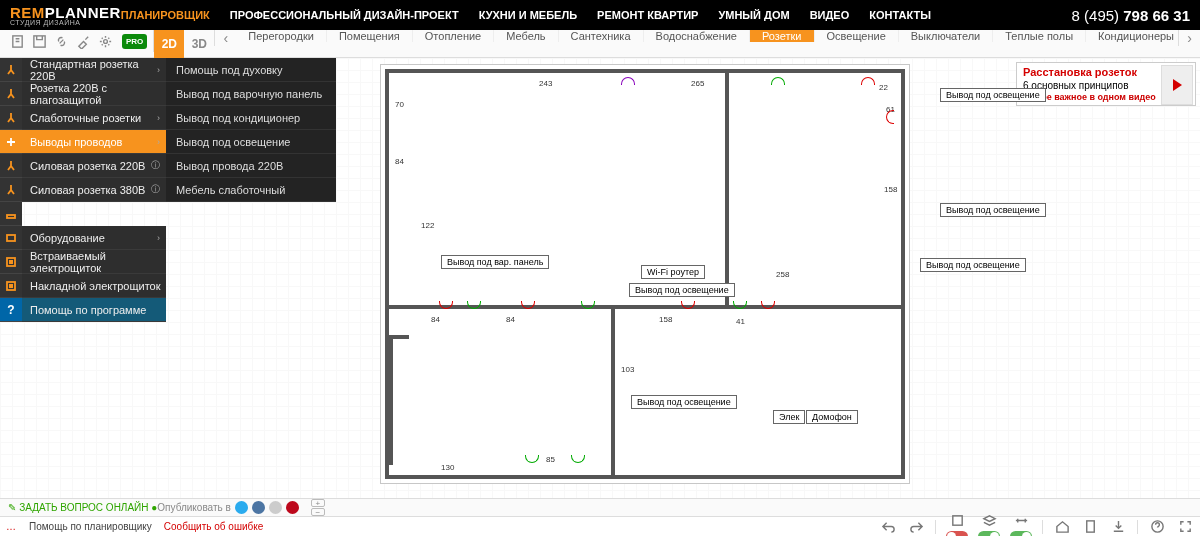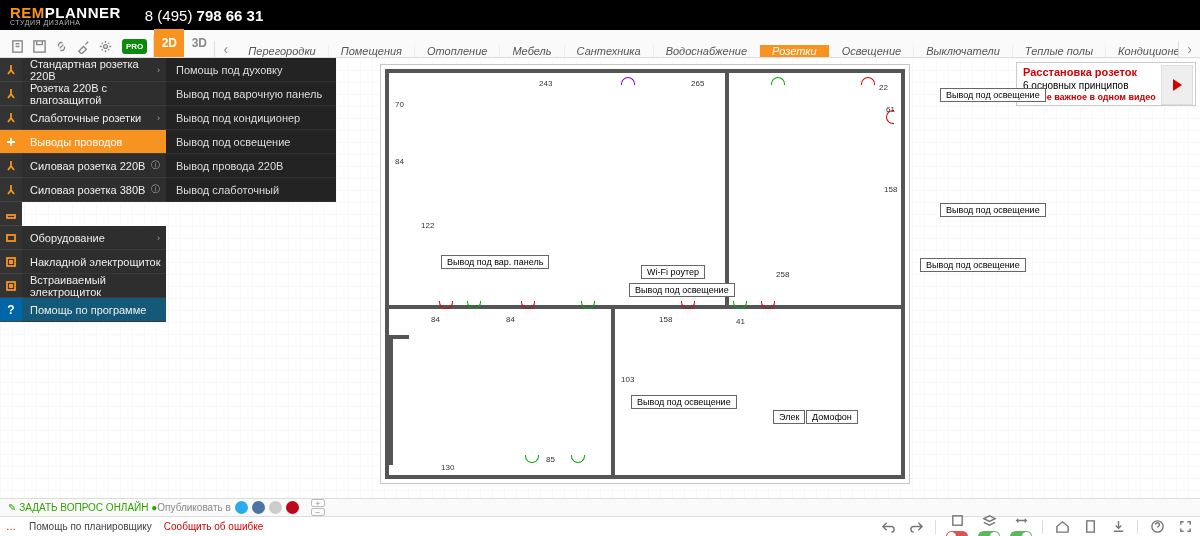--- a/index.html
+++ b/index.html
@@ -1,40 +1,40 @@
 <!DOCTYPE html>
 <html><head>
 <meta charset="utf-8">
 <style>
   * { margin:0; padding:0; box-sizing:border-box; font-family:Arial,Helvetica,sans-serif; }
   body { width:1200px; height:536px; overflow:hidden; background:#fff; font-size:11px; }
 
   
   .topbar { height:30px; background:#000; color:#fff; display:flex; align-items:center; padding:0 10px; }
-  .logo { display:flex; align-items:flex-end; gap:3px; margin-right:24px; }
+  .logo { display:flex; align-items:flex-end; gap:3px; margin-right:0; }
   .logo .l1 { font-weight:bold; font-size:15px; letter-spacing:0.5px; }
   .logo .l1 .rem { color:#f7931e; }
   .logo-sub { font-size:7px; color:#bbb; letter-spacing:0.5px; margin-top:-2px; }
   .main-nav { display:flex; gap:20px; flex:1; }
   .main-nav a { color:#fff; font-size:11px; font-weight:bold; text-transform:uppercase; cursor:pointer; white-space:nowrap; }
   .main-nav a.active { color:#f7931e; }
   .phone { font-size:15px; color:#fff; white-space:nowrap; }
   .phone b { font-weight:bold; }
 
   
-  .toolbar { height:28px; border-bottom:1px solid #ddd; display:flex; align-items:flex-end; background:#fafafa; }
+  .toolbar { height:28px; border-bottom:1px solid #ddd; display:flex; align-items:flex-start; background:#fafafa; }
   .file-tools { display:flex; align-items:center; padding-left:6px; gap:0; border-right:1px solid #ddd; }
   .file-tools .ico { width:22px; height:22px; display:flex; align-items:center; justify-content:center; color:#999; cursor:pointer; border-radius:3px; }
   .file-tools .ico svg { width:15px; height:15px; fill:none; stroke:#888; stroke-width:1.5; }
   .pro-badge { background:#0b8a0b; color:#fff; font-size:8px; font-weight:bold; padding:3px 4px; border-radius:3px; margin:0 6px; }
   .view-toggle { display:flex; }
   .view-toggle div { width:30px; height:28px; display:flex; align-items:center; justify-content:center; font-size:12px; font-weight:bold; cursor:pointer; color:#888;}
   .view-toggle .on { background:#f7931e; color:#fff; }
   .arrow-btn { width:22px; display:flex; align-items:center; justify-content:center; border-left:1px solid #ddd; color:#888; font-size:14px; cursor:pointer;}
-  .tabs { display:flex; flex:1; overflow:hidden;font-style:italic; }
+  .tabs { display:flex; flex:1; overflow:hidden; }
   .tab { padding:0 12px; display:flex; align-items:center; font-size:11px; color:#555; border-right:1px solid #eee; cursor:pointer; white-space:nowrap; }
   .tab.active { background:#f7931e; color:#fff; }
 
   
   .canvas-wrap { position:relative; height:calc(536px - 30px - 28px - 18px - 20px); background:
      repeating-linear-gradient(#f8f8f8 0 1px, transparent 1px 12px),
      repeating-linear-gradient(90deg,#f8f8f8 0 1px, transparent 1px 12px),
      repeating-linear-gradient(#e8e8e8 0 1px, transparent 1px 60px),
      repeating-linear-gradient(90deg,#e8e8e8 0 1px, transparent 1px 60px),
      #fff;
@@ -103,20 +103,29 @@
 </head>
 <body>
 
 <div class="topbar">
   <div class="logo">
     <div>
       <div class="l1"><span class="rem">REM</span><span>PLANNER</span></div>
       <div class="logo-sub">СТУДИЯ ДИЗАЙНА</div>
     </div>
   </div>
+  <div class="main-nav">
+    <a class="active">ПЛАНИРОВЩИК</a>
+    <a>ПРОФЕССИОНАЛЬНЫЙ ДИЗАЙН-ПРОЕКТ</a>
+    <a>КУХНИ И МЕБЕЛЬ</a>
+    <a>РЕМОНТ КВАРТИР</a>
+    <a>УМНЫЙ ДОМ</a>
+    <a>ВИДЕО</a>
+    <a>КОНТАКТЫ</a>
+  </div>
   <div class="phone"><span>8 (495) </span><b>798 66 31</b></div>
 </div>
 
 <div class="toolbar">
   <div class="file-tools">
     <div class="ico">
         <svg viewBox="0 0 16 16">
           <rect x="3" y="2" width="10" height="12"></rect>
           <path d="M6 5h4M6 8h4"></path>
         </svg>
@@ -254,51 +263,51 @@
         </div>
       </div>
     <div class="side-row">
         <div class="side-ico">
           <svg viewBox="0 0 12 12">
             <rect x="2" y="2" width="8" height="8"></rect>
             <path d="M4 5h4M4 7h4"></path>
           </svg>
         </div>
         <div class="side-lbl">
-          <span>Накладной электрощиток</span>
+          <span>Встраиваемый электрощиток</span>
         </div>
       </div>
     <div class="side-row">
         <div class="side-ico">
           <svg viewBox="0 0 12 12">
             <rect x="2" y="2" width="8" height="8"></rect>
             <path d="M4 5h4M4 7h4"></path>
           </svg>
         </div>
         <div class="side-lbl">
-          <span>Встраиваемый электрощиток</span>
+          <span>Накладной электрощиток</span>
         </div>
       </div>
     <div class="side-row help">
         <div class="side-ico">
           <span class="q">?</span>
         </div>
         <div class="side-lbl">
           <span>Помощь по программе</span>
         </div>
       </div>
   </div>
 
   <div class="submenu">
     <div class="sub-item">Помощь под духовку</div>
     <div class="sub-item">Вывод под варочную панель</div>
     <div class="sub-item">Вывод под кондиционер</div>
     <div class="sub-item">Вывод под освещение</div>
     <div class="sub-item">Вывод провода 220В</div>
-    <div class="sub-item">Вывод слаботочный</div>
+    <div class="sub-item">Мебель слаботочный</div>
   </div>
 
   <div class="promo">
     <div class="t">Расстановка розеток</div>
     <div>6 основных принципов</div>
     <div class="l3">Самое важное в одном видео</div>
     <div class="play">
         <div class="tri"></div>
       </div>
   </div>
@@ -317,21 +326,21 @@
     <div class="dim" style="top:35px; left:14px">70</div>
     <div class="dim" style="top:40px; left:505px">61</div>
     <div class="dim" style="top:92px; left:14px">84</div>
     <div class="dim" style="top:120px; left:503px">158</div>
     <div class="dim" style="top:156px; left:40px">122</div>
     <div class="dim" style="top:205px; left:395px">258</div>
     <div class="dim" style="top:250px; left:50px">84</div>
     <div class="dim" style="top:250px; left:125px">84</div>
     <div class="dim" style="top:252px; left:355px">41</div>
     <div class="dim" style="top:250px; left:278px">158</div>
-    <div class="dim" style="top:310px; left:240px">103</div>
+    <div class="dim" style="top:300px; left:240px">103</div>
     <div class="dim" style="top:390px; left:165px">85</div>
     <div class="dim" style="top:398px; left:60px">130</div>
 
     <div class="label-box" style="top:190px; left:60px">Вывод под вар. панель</div>
     <div class="label-box" style="top:200px; left:260px">Wi-Fi роутер</div>
     <div class="label-box" style="top:218px; left:248px">Вывод под освещение</div>
     <div class="label-box" style="top:330px; left:250px">Вывод под освещение</div>
     <div class="label-box" style="top:345px; left:392px">Элек</div>
     <div class="label-box" style="top:345px; left:425px">Домофон</div>
 

